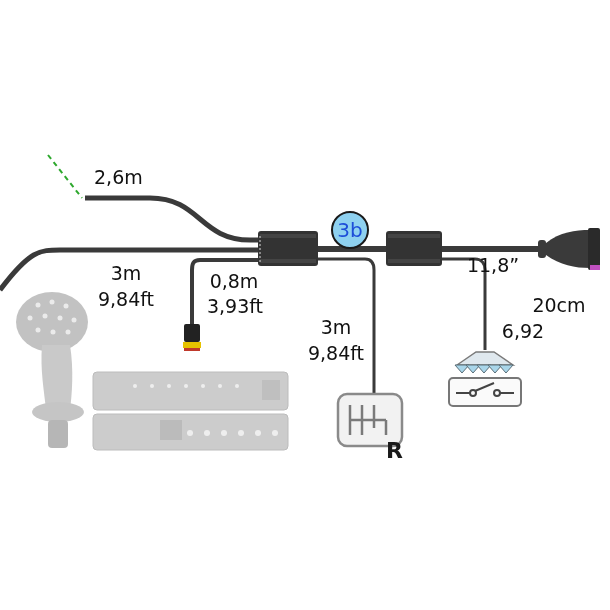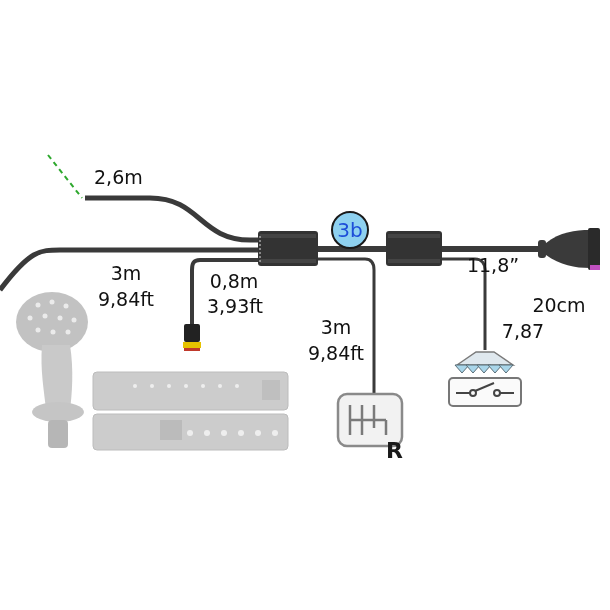--- a/index.html
+++ b/index.html
@@ -137,15 +137,15 @@
 
   <div class="lbl" style="left:203px; top:270px; width:62px;">0,8m</div>
   <div class="lbl" style="left:200px; top:295px; width:70px;">3,93ft</div>
 
   <div class="lbl" style="left:306px; top:316px; width:60px;">3m</div>
   <div class="lbl" style="left:300px; top:342px; width:72px;">9,84ft</div>
 
   <div class="lbl" style="left:458px; top:215px; width:70px;margin-top:39px;">11,8”</div>
 
   <div class="lbl" style="left:488px; top:294px; width:70px;margin-left:36px;">20cm</div>
-  <div class="lbl" style="left:488px; top:320px; width:70px;">7,87</div>
+  <div class="lbl" style="left:488px; top:320px; width:70px;">6,92</div>
 
 </div>
 
 </body></html>

